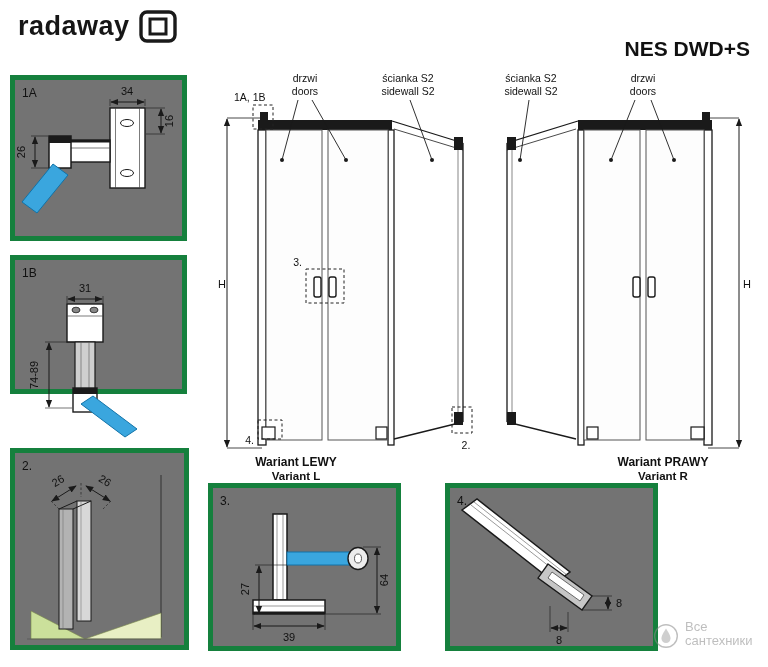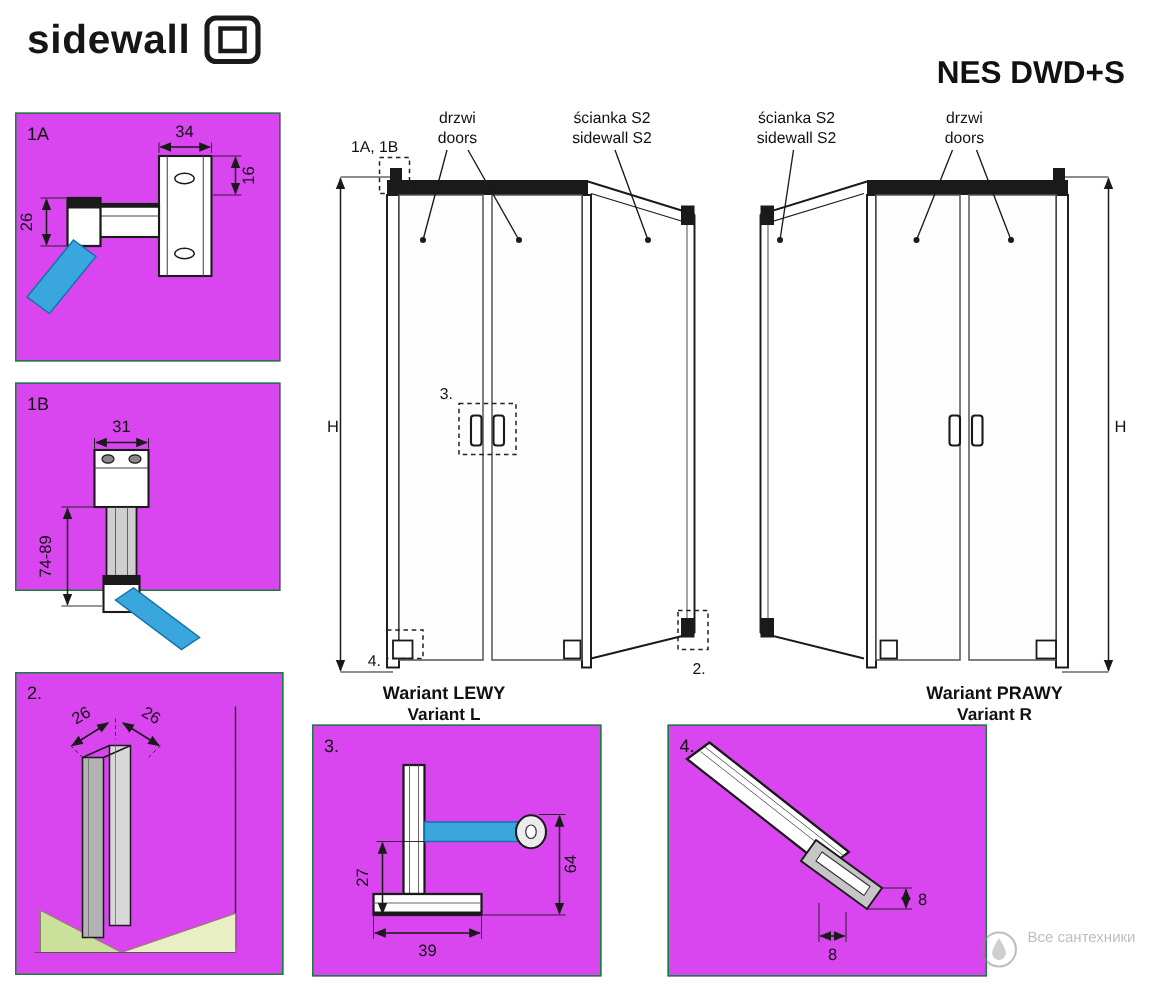--- a/index.html
+++ b/index.html
@@ -4,36 +4,36 @@
 <style>
   html,body{margin:0;padding:0;background:#fff;}
   .page{position:relative;width:768px;height:667px;background:#fff;overflow:hidden;
         font-family:"Liberation Sans","DejaVu Sans",sans-serif;color:#111;}
   .abs{position:absolute;}
   svg{display:block;overflow:visible;}
   svg text{fill:#111;}
   .logo{position:absolute;left:18px;top:10px;display:flex;align-items:center;gap:9px;}
   .logo-text{font-size:27px;font-weight:bold;color:#161616;letter-spacing:.5px;line-height:1;}
   .title{position:absolute;right:18px;top:13px;font-size:21px;font-weight:bold;color:#111;margin-top:24px;}
-  .panel{position:absolute;border:1px solid #15803d;background:#d946ef;box-sizing:border-box;}
+  .panel{position:absolute;border:5px solid #15803d;background:#737373;box-sizing:border-box;}
   .dim{font-size:11px;}
   .lbl{font-size:10.5px;}
   .panel-label{font-size:12px;}
   .cap1{font-size:12px;font-weight:bold;}
   .cap2{font-size:11.5px;font-weight:bold;}
-  .watermark{position:absolute;left:653px;top:620px;display:flex;align-items:flex-start;gap:6px;
-             color:#8a8a8a;opacity:.55;font-size:10px;line-height:1.1;width:110px;}
+  .watermark{position:absolute;left:653px;top:620px;display:flex;align-items:flex-end;gap:6px;
+             color:#8a8a8a;opacity:.55;font-size:13px;line-height:1.1;width:110px;}
 </style>
 </head>
 <body>
 
 <div class="page">
 
   <div class="logo">
-    <span class="logo-text">sidewall</span>
+    <span class="logo-text">radaway</span>
     <svg width="38" height="33" viewBox="0 0 38 33">
       <rect x="2" y="2" width="34" height="29" rx="6" fill="none" stroke="#1a1a1a" stroke-width="3.4"></rect>
       <rect x="11" y="9" width="16" height="15" fill="none" stroke="#1a1a1a" stroke-width="3"></rect>
     </svg>
   </div>
   <div class="title">NES DWD+S</div>
 
   <svg class="abs" style="left:218px;top:60px;" width="260" height="430" viewBox="0 0 260 430">
     <defs>
       <marker id="aL" viewBox="0 0 10 10" refX="9" refY="5" markerWidth="8" markerHeight="8" orient="auto-start-reverse">

